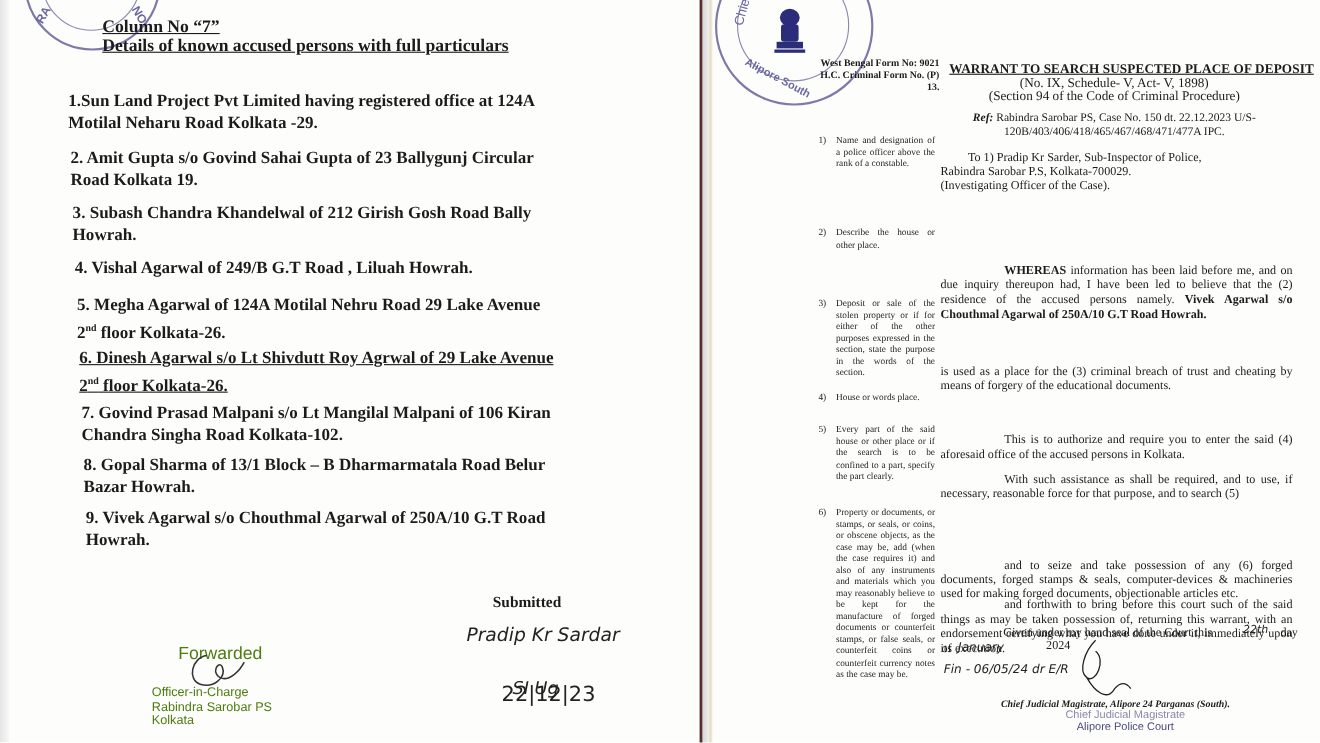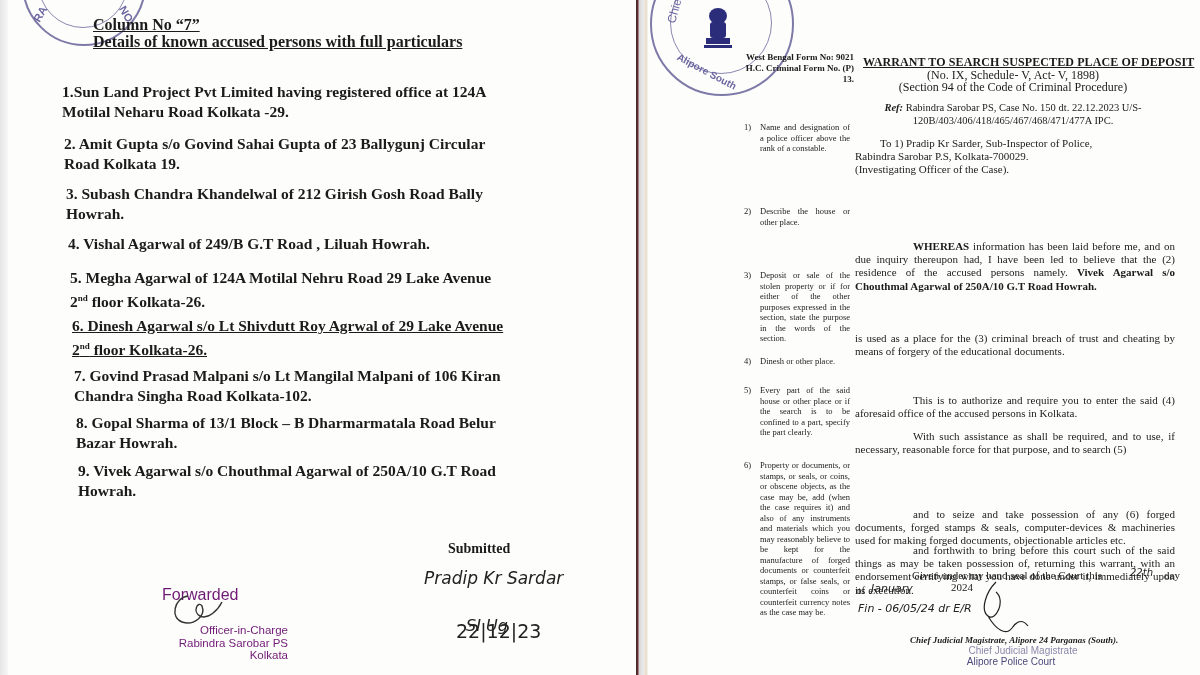--- a/index.html
+++ b/index.html
@@ -14,21 +14,21 @@
   
   .stamp { position: absolute; border-radius: 50%; border: 2px solid #7e7aa8; }
   .stamp .inner { position: absolute; border-radius: 50%; border: 1.5px solid #8a86b0; }
   .stamp-txt { position: absolute; font-family: "Liberation Sans", sans-serif; color: #6b67a0; font-weight: bold; }
 
   
   .col-heading { font-weight: bold; font-size: 16px; text-decoration: underline; line-height: 18px; margin-left: 37px; }
   .accused { position: absolute; font-weight: bold; font-size: 15.5px; line-height: 20px; width: 480px; }
   .submitted { font-weight: bold; font-size: 14px; }
   .hand { font-family: "DejaVu Sans", sans-serif; font-style: italic; color: #222; }
-  .fwd { font-family: "Liberation Sans", sans-serif; text-align: right; color: #701a75; }
+  .fwd { font-family: "Liberation Sans", sans-serif; text-align: left; color: #4d7c0f; }
 
   
   .small-form { font-size: 9px; line-height: 11px; }
   .warrant-title { font-weight: bold; font-size: 12px; text-decoration: underline; letter-spacing: 0.1px; }
   .center-txt { text-align: center; font-size: 12px; line-height: 13px; }
   .margin-note { position: absolute; left: 96px; width: 200px; font-size: 8.5px; line-height: 10.5px; }
   .margin-note .num { position: absolute; left: 0; top: 0; }
   .margin-note .txt { position: absolute; left: 16px; width: 90px; text-align: justify; }
   .body-txt { position: absolute; left: 207px; width: 320px; font-size: 11px; line-height: 13.2px; text-align: justify; margin-top: 36px; }
   .indent { display: inline-block; width: 58px; }
@@ -147,21 +147,21 @@
   <div class="margin-note" style="top:206px;">
       <span class="num">2)</span>
       <span class="txt">Describe the house or other place.</span>
     </div>
   <div class="margin-note" style="top:270px;">
       <span class="num">3)</span>
       <span class="txt">Deposit or sale of the stolen property or if for either of the other purposes expressed in the section, state the purpose in the words of the section.</span>
     </div>
   <div class="margin-note" style="top:356px;">
       <span class="num">4)</span>
-      <span class="txt">Dinesh or other place.</span>
+      <span class="txt">House or words place.</span>
     </div>
   <div class="margin-note" style="top:385px;">
       <span class="num">5)</span>
       <span class="txt">Every part of the said house or other place or if the search is to be confined to a part, specify the part clearly.</span>
     </div>
   <div class="margin-note" style="top:460px;">
       <span class="num">6)</span>
       <span class="txt">Property or documents, or stamps, or seals, or coins, or obscene objects, as the case may be, add (when the case requires it) and also of any instruments and materials which you may reasonably believe to be kept for the manufacture of forged documents or counterfeit stamps, or false seals, or counterfeit coins or counterfeit currency notes as the case may be.</span>
     </div>
 
@@ -179,14 +179,14 @@
   <div class="abs" style="left:516px; top:569px; font-size:11px;">day</div>
   <div class="abs" style="left:208px; top:584px; font-size:11px;">of</div>
   <div class="abs hand" style="left:223px; top:582px; font-size:11px;">January</div>
   <div class="abs" style="left:303px; top:581px; font-size:11px;">2024</div>
   <div class="abs hand" style="left:210px; top:602px; font-size:11px;">Fin - 06/05/24 dr E/R</div>
   <svg class="abs" style="left:318px; top:580px;" width="80" height="60" viewBox="0 0 80 60">
     <path d="M30 2 C20 12 14 30 22 36 C30 42 40 20 30 12 M22 36 C30 50 40 56 46 48 C50 42 56 38 62 46" stroke="#222" stroke-width="1.2" fill="none"></path>
   </svg>
   <div class="abs sig-title" style="left:262px; top:635px;">Chief Judicial Magistrate, Alipore 24 Parganas (South).</div>
   <div class="abs seal-line" style="left:300px; top:645px; width:150px; color:#8b88aa;">Chief Judicial Magistrate</div>
-  <div class="abs seal-line" style="left:288px; top:656px; width:150px;">Alipore Police Court</div>
+  <div class="abs seal-line" style="left:300px; top:656px; width:150px;">Alipore Police Court</div>
 </div>
 
 </body></html>

